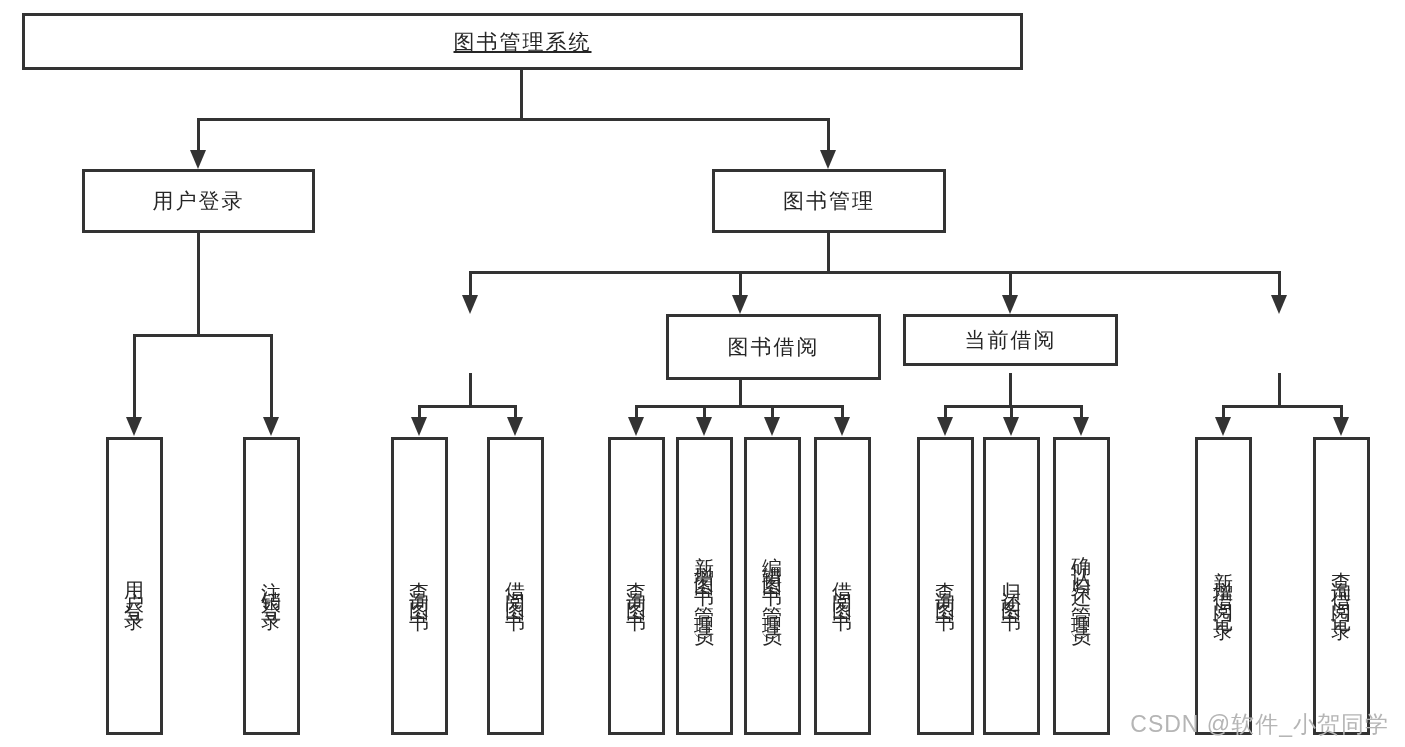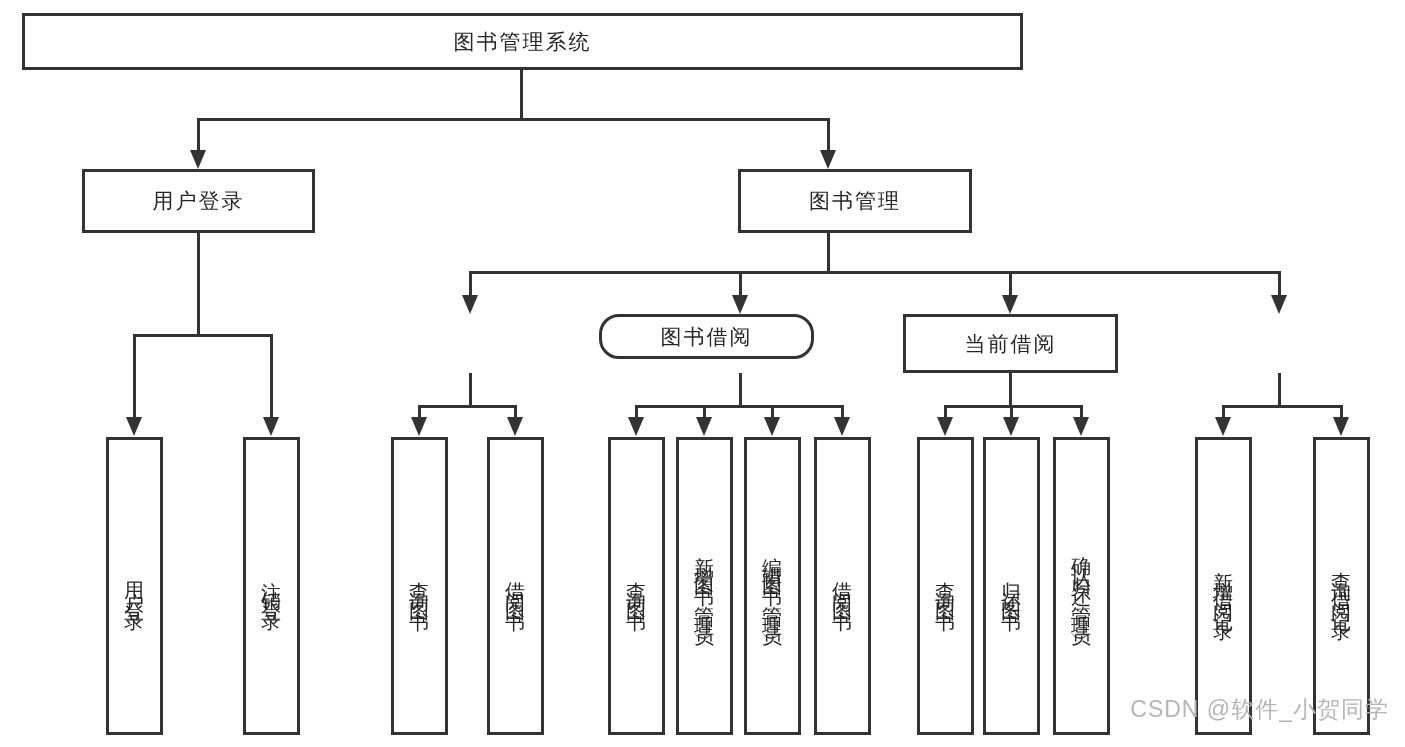--- a/index.html
+++ b/index.html
@@ -19,36 +19,36 @@
   .leaf span{
     writing-mode:vertical-rl;text-orientation:mixed;
     font-size:20px;letter-spacing:10px;line-height:1;
   }
   .vl{position:absolute;width:3px;background:var(--line,#333);z-index:1;}
   .hl{position:absolute;height:3px;background:var(--line,#333);z-index:1;}
   .ah{position:absolute;width:0;height:0;z-index:1;
       border-left:8px solid transparent;border-right:8px solid transparent;
       border-top:19px solid var(--line,#333);}
   .wm{
-    position:absolute;right:16px;bottom:22px;z-index:10;
+    position:absolute;right:16px;bottom:7px;z-index:10;
     font-size:23px;letter-spacing:1px;color:var(--wm,#b5b5b5);
   }
 </style>
 </head>
 <body>
 
 <div class="canvas">
 
-  <div class="node" style="left:22px;top:13px;width:1001px;height:57px;">图书管理系统</div>
+  <div class="node" style="left:22px;top:13px;width:1001px;height:57px;text-decoration:underline;">图书管理系统</div>
 
   <div class="node" style="left:82px;top:169px;width:233px;height:64px;">用户登录</div>
-  <div class="node" style="left:712px;top:169px;width:234px;height:64px;margin-left:26px;">图书管理</div>
+  <div class="node" style="left:712px;top:169px;width:234px;height:64px;">图书管理</div>
 
-  <div class="node" style="left:599px;top:314px;width:215px;height:45px;border-radius:20px;">图书借阅</div>
-  <div class="node" style="left:903px;top:314px;width:215px;height:59px;">当前借阅</div>
+  <div class="node" style="left:666px;top:314px;width:215px;height:66px;">图书借阅</div>
+  <div class="node" style="left:903px;top:314px;width:215px;height:52px;">当前借阅</div>
 
   <div class="node leaf" style="left:106px;top:437px;width:57px;height:298px;">
       <span>用户登录</span>
     </div>
   <div class="node leaf" style="left:243px;top:437px;width:57px;height:298px;">
       <span>注销登录</span>
     </div>
 
   <div class="node leaf" style="left:391px;top:437px;width:57px;height:298px;">
       <span>查询图书</span>

